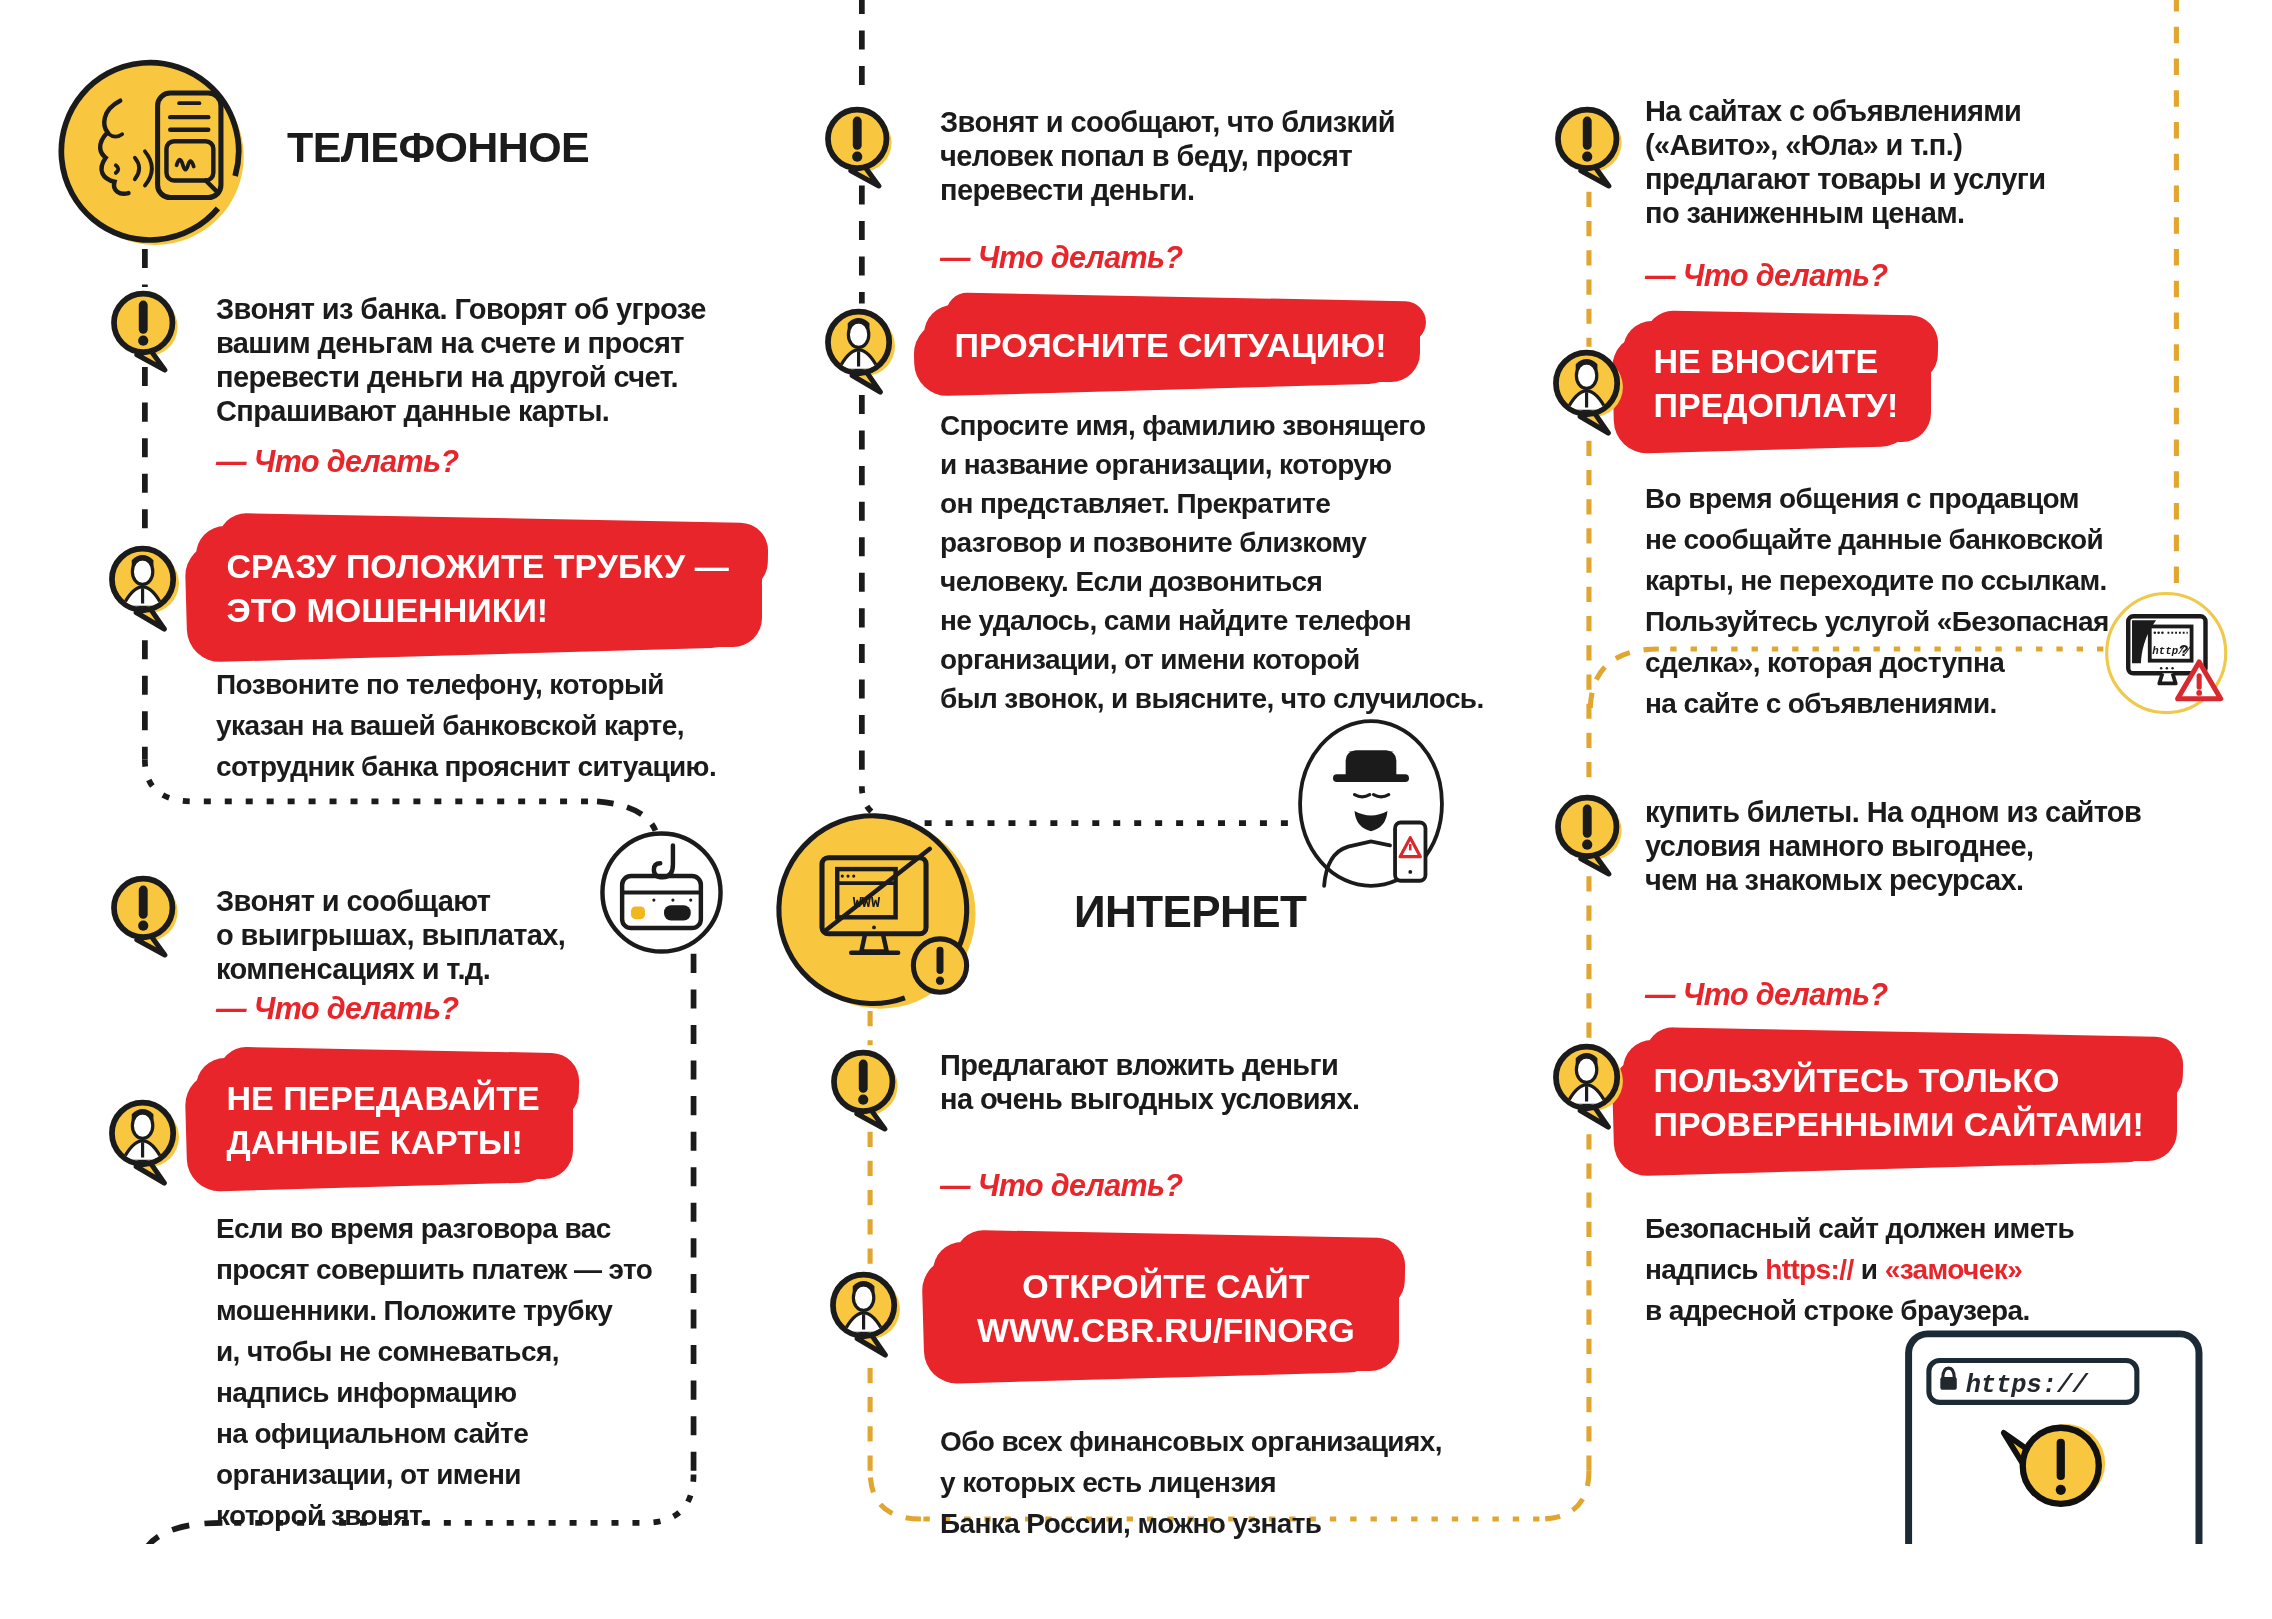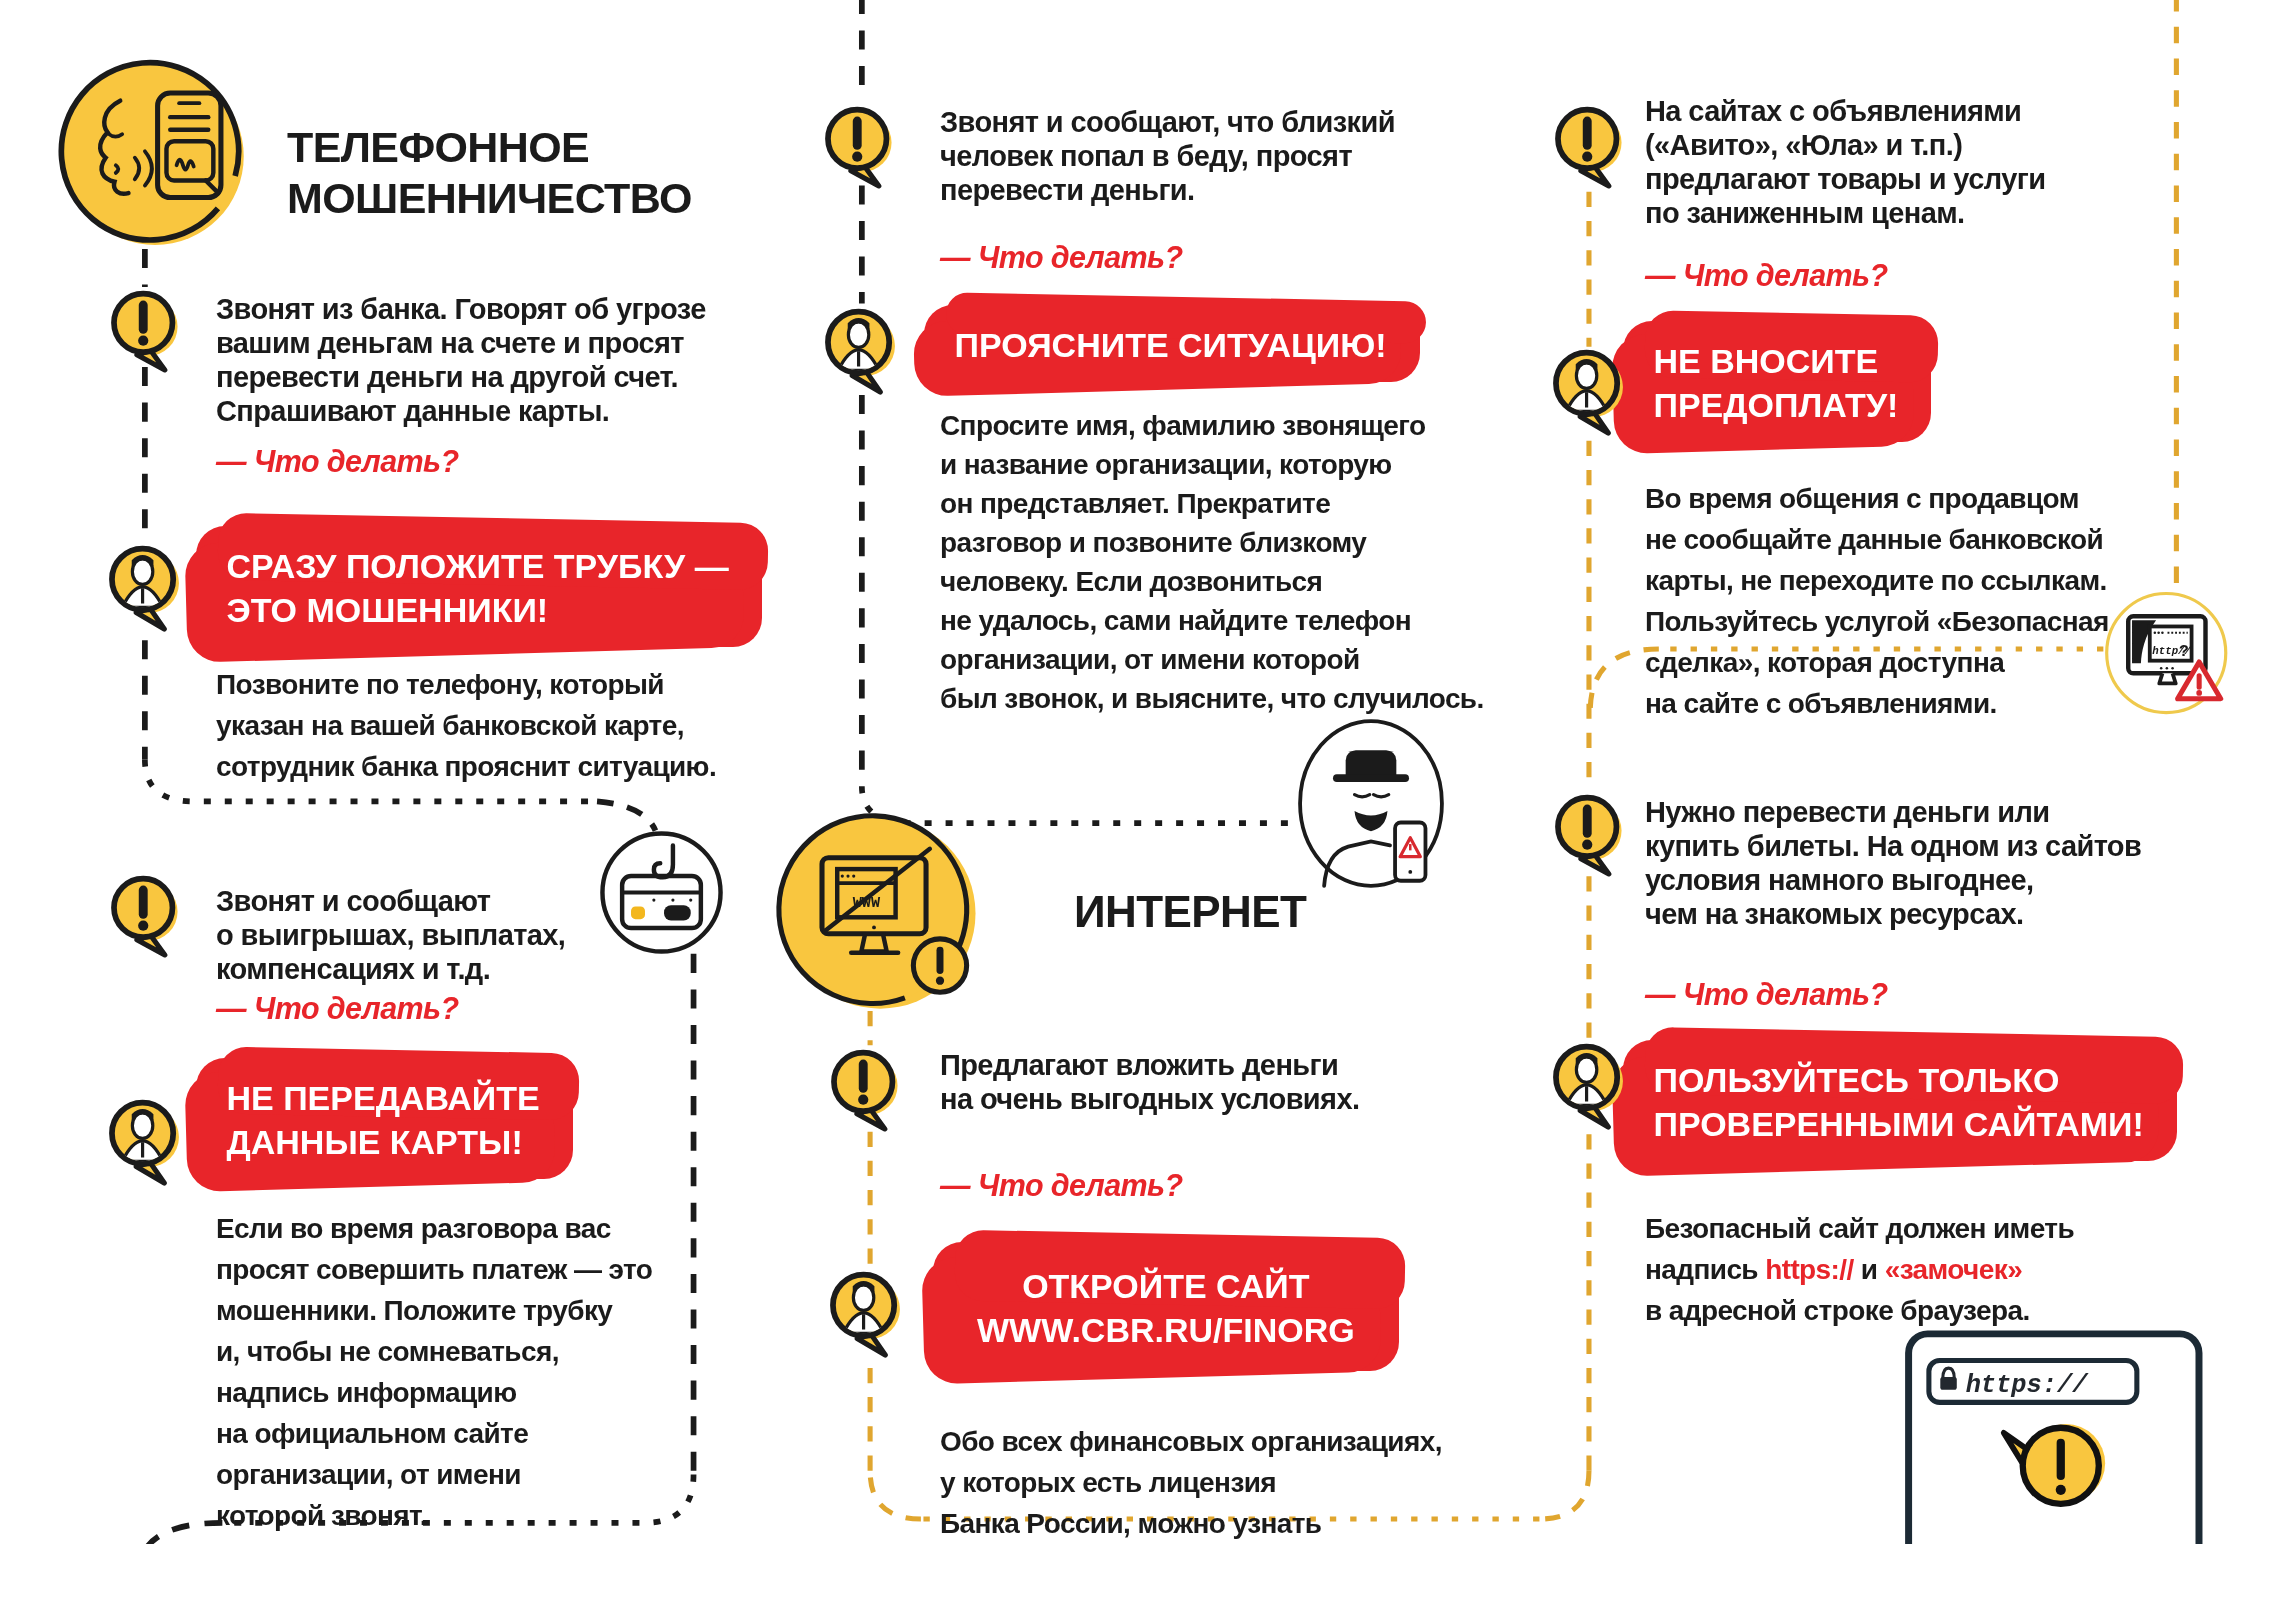--- a/index.html
+++ b/index.html
@@ -79,21 +79,20 @@
       <line x1="182" y1="96" x2="242" y2="96" stroke="#1b1b1b" stroke-width="7" stroke-linecap="round"></line>
       <line x1="182" y1="116" x2="242" y2="116" stroke="#1b1b1b" stroke-width="7" stroke-linecap="round"></line>
       <rect x="176" y="134" width="74" height="62" rx="12" fill="#F9C63F" stroke="#1b1b1b" stroke-width="7"></rect>
       <path d="M192,172 q5,-18 10,0 q4,14 8,0 q4,-14 9,2" stroke="#1b1b1b" stroke-width="6" fill="none" stroke-linecap="round"></path>
       <path d="M238,196 L258,216" stroke="#1b1b1b" stroke-width="7" stroke-linecap="round"></path>
     </svg>
   </div>
 
   <div class="h1" style="left:287px;top:122px;">
     <div>ТЕЛЕФОННОЕ</div>
-    <div>МОШЕННИЧЕСТВО</div>
   </div>
 
   <div class="icon" style="left:105px;top:286px;">
     <svg width="79" height="89" viewBox="0 0 124 140">
       <circle cx="68" cy="64" r="46" fill="#F9C63F"></circle>
       <path d="M72,102 L94,132 L50,108 Z" fill="#F9C63F" stroke="#1b1b1b" stroke-width="8" stroke-linejoin="round"></path>
       <circle cx="60" cy="58" r="46" fill="#F9C63F" stroke="#1b1b1b" stroke-width="9"></circle>
       <line x1="60" y1="30" x2="60" y2="68" stroke="#1b1b1b" stroke-width="14" stroke-linecap="round"></line>
       <circle cx="60" cy="86" r="8" fill="#1b1b1b"></circle>
     </svg>
@@ -389,21 +388,20 @@
   <div class="icon" style="left:1549px;top:790px;">
     <svg width="79" height="89" viewBox="0 0 124 140">
       <circle cx="68" cy="64" r="46" fill="#F9C63F"></circle>
       <path d="M72,102 L94,132 L50,108 Z" fill="#F9C63F" stroke="#1b1b1b" stroke-width="8" stroke-linejoin="round"></path>
       <circle cx="60" cy="58" r="46" fill="#F9C63F" stroke="#1b1b1b" stroke-width="9"></circle>
       <line x1="60" y1="30" x2="60" y2="68" stroke="#1b1b1b" stroke-width="14" stroke-linecap="round"></line>
       <circle cx="60" cy="86" r="8" fill="#1b1b1b"></circle>
     </svg>
   </div>
   <div class="tx" style="left:1645px;top:795px;">
-    <div class="ln">Нужно перевести деньги или</div>
     <div class="ln">купить билеты. На одном из сайтов</div>
     <div class="ln">условия намного выгоднее,</div>
     <div class="ln">чем на знакомых ресурсах.</div>
   </div>
   <div class="q" style="left:1645px;top:977px;">— Что делать?</div>
 
   <div class="icon" style="left:1547px;top:1039px;">
     <svg width="83" height="97" viewBox="0 0 130 152">
       <circle cx="72" cy="66" r="47" fill="#F9C63F"></circle>
       <path d="M74,106 L96,138 L52,112 Z" fill="#F9C63F" stroke="#1b1b1b" stroke-width="8" stroke-linejoin="round"></path>

